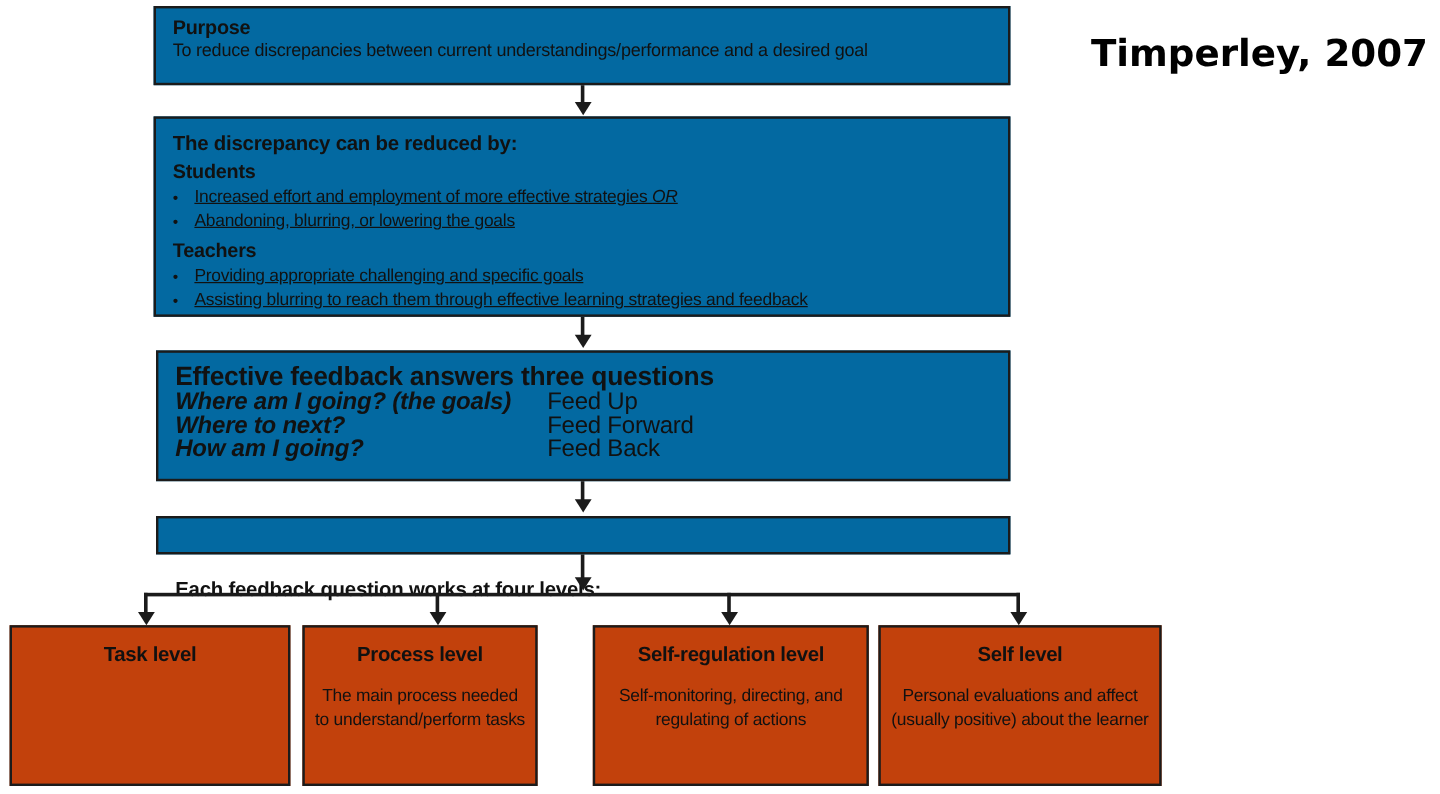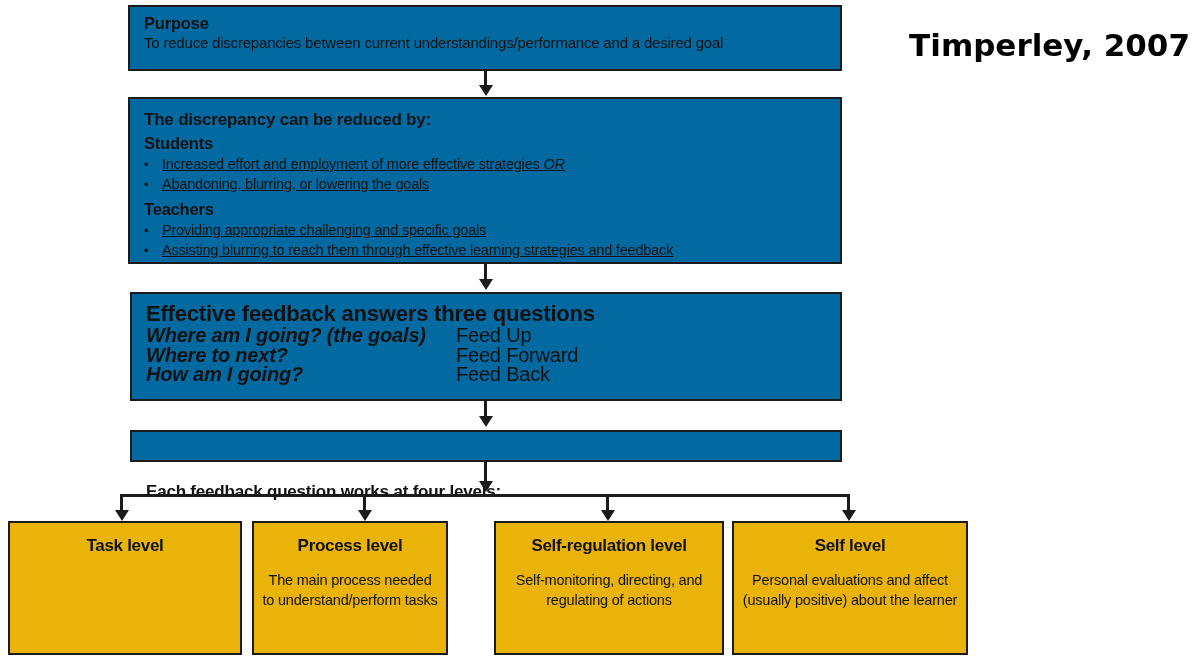--- a/index.html
+++ b/index.html
@@ -130,21 +130,21 @@
     line-height: 25px;
     letter-spacing: -0.2px;
     margin-top: 44px;
   }
 
   
   .level-box {
     position: absolute;
     top: 521px;
     height: 134px;
-    background: #eab308;
+    background: #c2410c;
     border: 2.5px solid #1b1b1b;
     box-sizing: border-box;
     padding: 12px 8px 0 8px;
     text-align: center;
   }
   .level-box .lv-title {
     font-weight: bold;
     font-size: 17px;
     line-height: 22px;
     letter-spacing: -0.3px;

